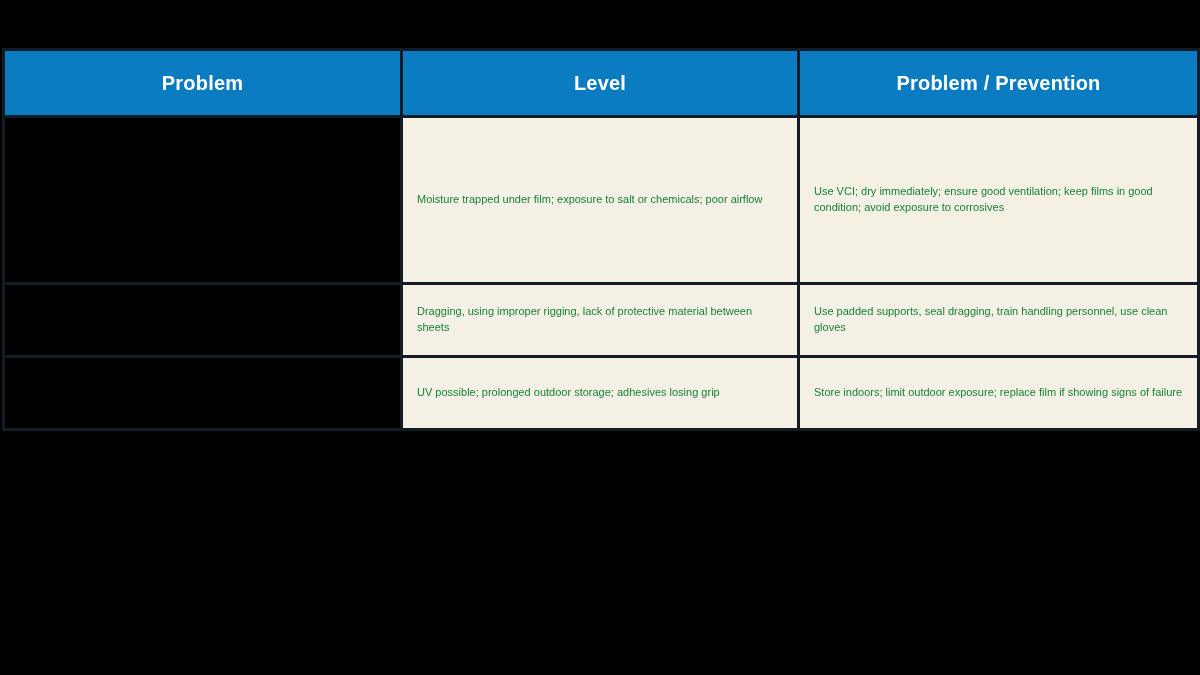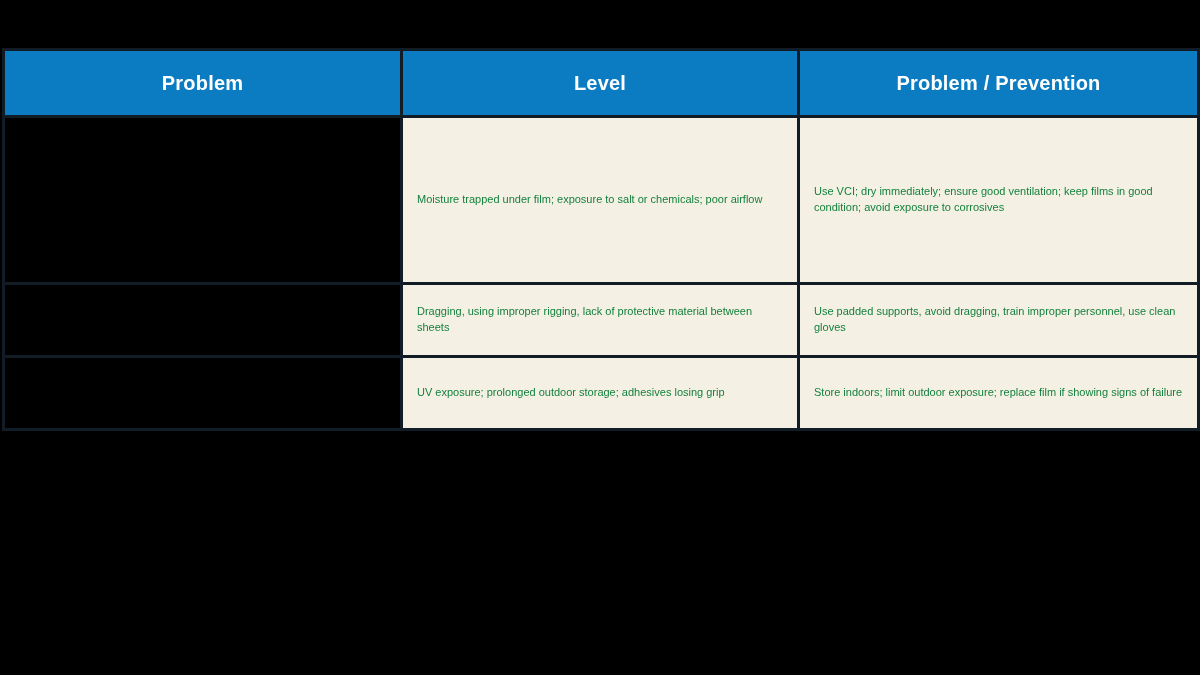--- a/index.html
+++ b/index.html
@@ -86,23 +86,23 @@
       </thead>
       <tbody>
         <tr class="row-tall">
           <td class="problem-cell"></td>
           <td class="body-cell">Moisture trapped under film; exposure to salt or chemicals; poor airflow</td>
           <td class="body-cell align-left">Use VCI; dry immediately; ensure good ventilation; keep films in good condition; avoid exposure to corrosives</td>
         </tr>
         <tr class="row-short">
           <td class="problem-cell"></td>
           <td class="body-cell">Dragging, using improper rigging, lack of protective material between sheets</td>
-          <td class="body-cell">Use padded supports, avoid dragging, train improper personnel, use clean gloves</td>
+          <td class="body-cell">Use padded supports, seal dragging, train handling personnel, use clean gloves</td>
         </tr>
         <tr class="row-short">
           <td class="problem-cell"></td>
-          <td class="body-cell">UV exposure; prolonged outdoor storage; adhesives losing grip</td>
+          <td class="body-cell">UV possible; prolonged outdoor storage; adhesives losing grip</td>
           <td class="body-cell">Store indoors; limit outdoor exposure; replace film if showing signs of failure</td>
         </tr>
       </tbody>
     </table>
   </div>
 </div>
 
 </body></html>

